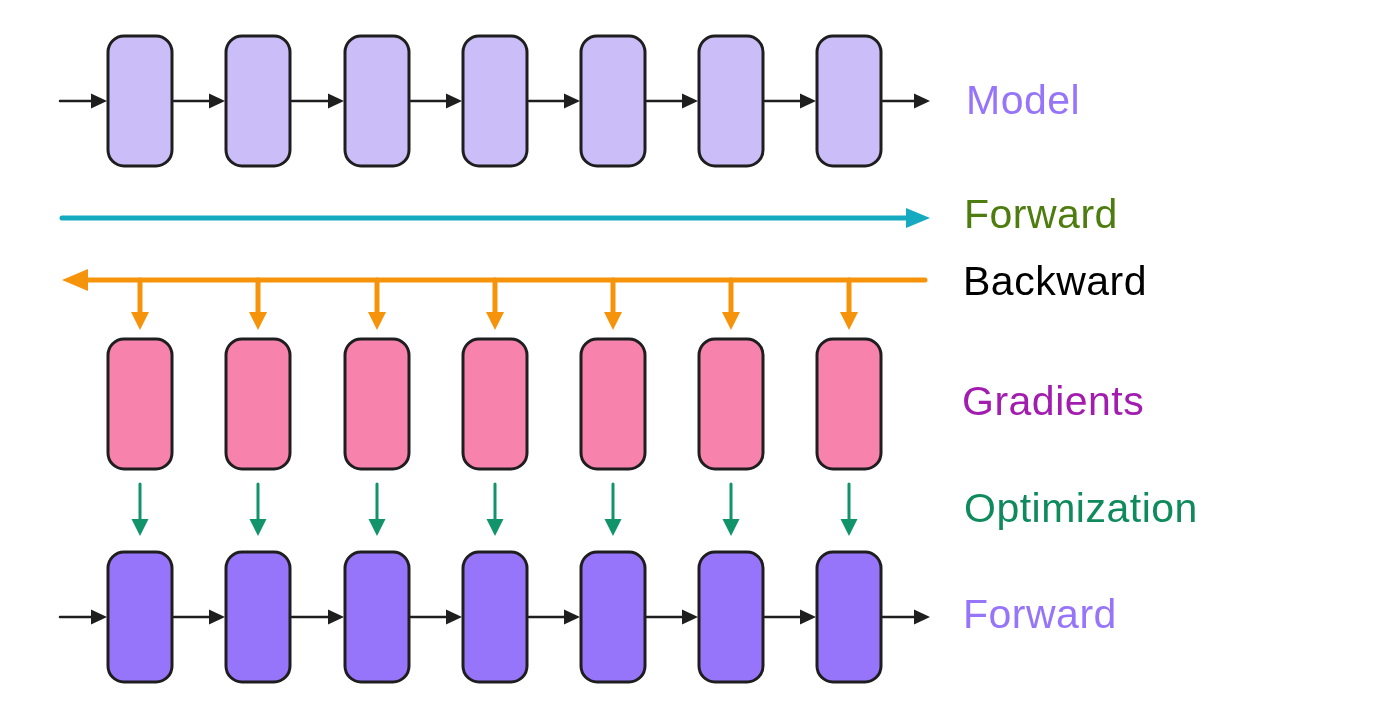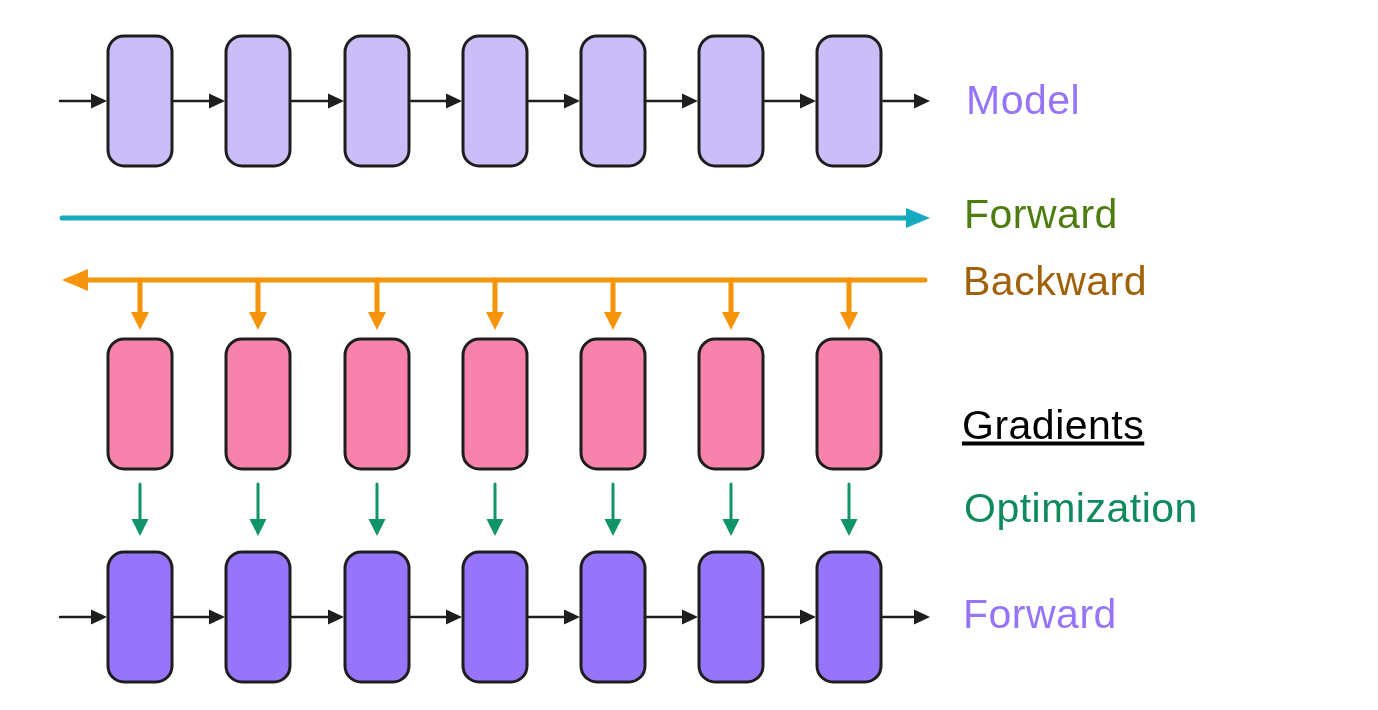--- a/index.html
+++ b/index.html
@@ -192,18 +192,18 @@
         <rect x="463" y="552" width="64" height="130" rx="16" ry="16" fill="#9775fa" stroke="#1e1e1e" stroke-width="3"></rect>
         <rect x="581" y="552" width="64" height="130" rx="16" ry="16" fill="#9775fa" stroke="#1e1e1e" stroke-width="3"></rect>
         <rect x="699" y="552" width="64" height="130" rx="16" ry="16" fill="#9775fa" stroke="#1e1e1e" stroke-width="3"></rect>
         <rect x="817" y="552" width="64" height="130" rx="16" ry="16" fill="#9775fa" stroke="#1e1e1e" stroke-width="3"></rect>
       </g>
     </svg>
 
   <div>
     <div class="lbl" style="left: 966px; top: 100px; color: rgb(151, 117, 250);">Model</div>
     <div class="lbl" style="left: 964px; top: 214px; color: #4d7c0f;">Forward</div>
-    <div class="lbl" style="left: 963px; top: 281px; color: #a16207;">Backward</div>
-    <div class="lbl" style="left: 962px; top: 425px; color: #000000; text-decoration: underline;">Gradients</div>
+    <div class="lbl" style="left: 963px; top: 281px; color: #000000;">Backward</div>
+    <div class="lbl" style="left: 962px; top: 401px; color: #a21caf;">Gradients</div>
     <div class="lbl" style="left: 964px; top: 508px; color: rgb(14, 138, 92);">Optimization</div>
     <div class="lbl" style="left: 963px; top: 614px; color: rgb(151, 117, 250);">Forward</div>
   </div>
 </div>
 
 </body></html>

